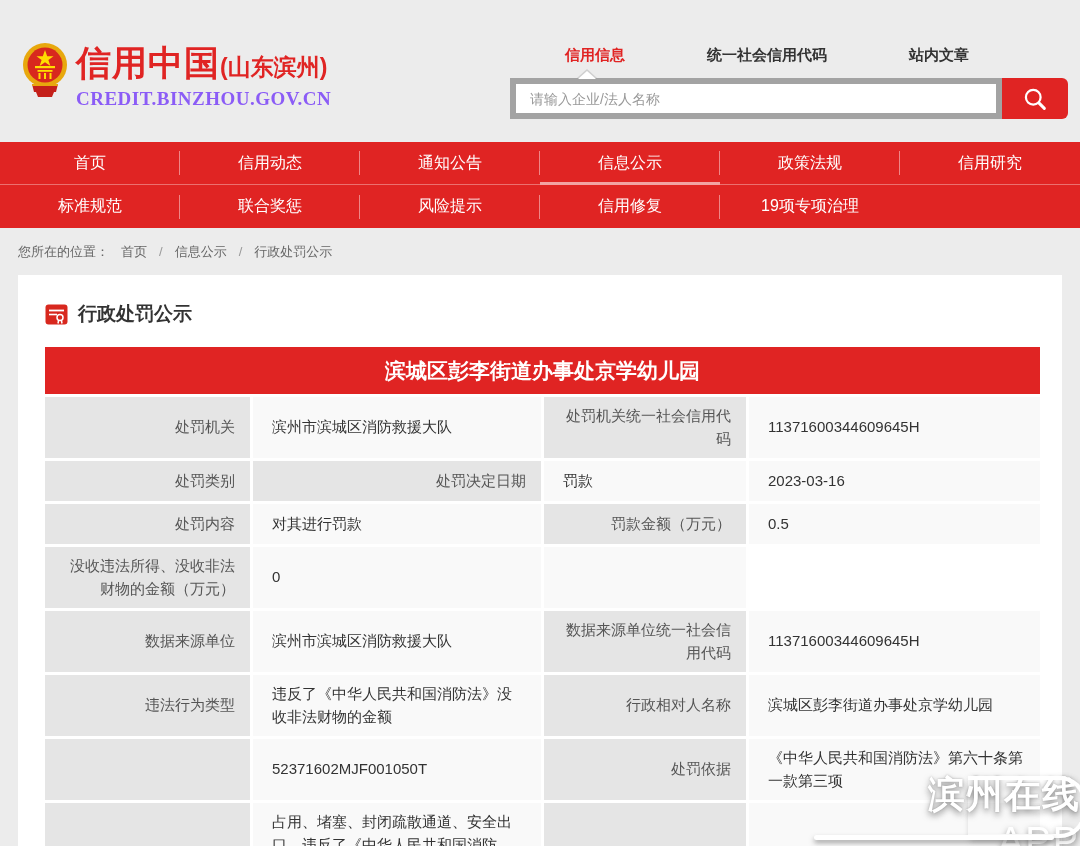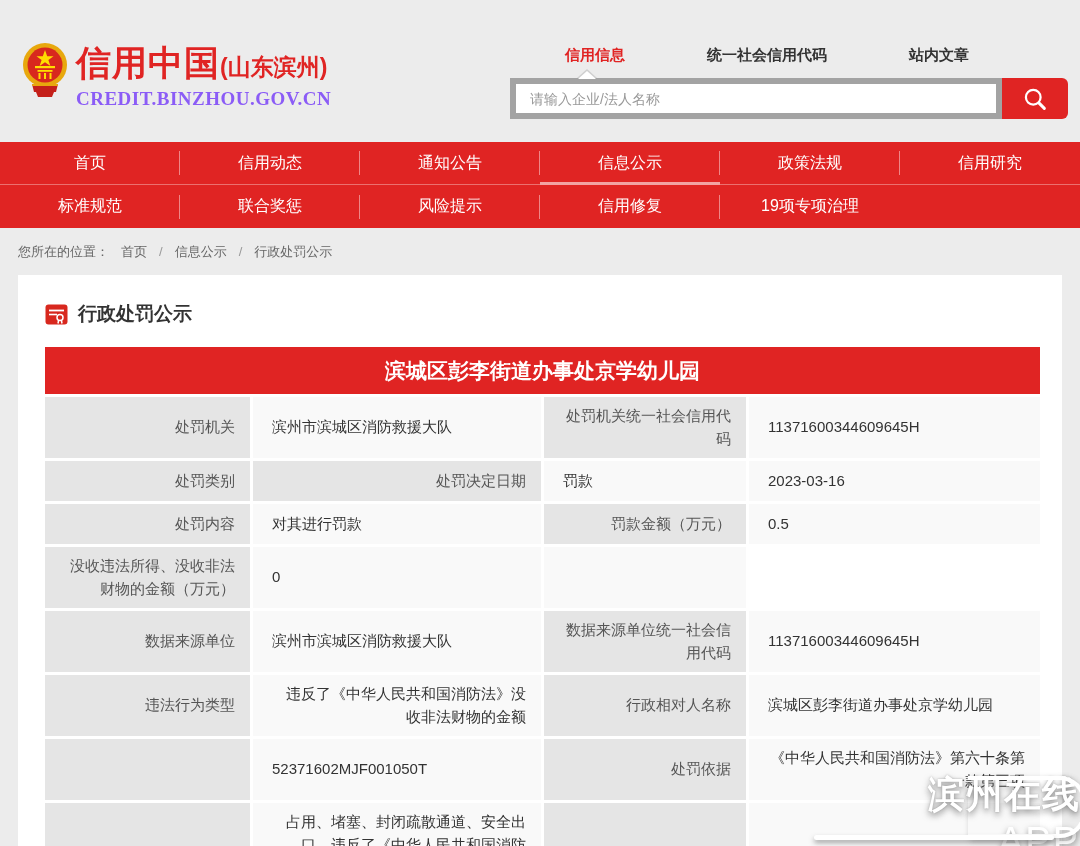--- a/index.html
+++ b/index.html
@@ -45,21 +45,21 @@
   .card { position:absolute; left:18px; top:275px; width:1044px; height:571px; background:#fff; }
   .section-head { position:absolute; left:27px; top:26px; display:flex; align-items:center; gap:10px; }
   .section-title { font-size:19px; color:#333; font-weight:600; }
 
   .banner { position:absolute; left:27px; top:72px; width:995px; height:47px; background:#e02423; color:#fff; font-size:21px; font-weight:bold; text-align:center; line-height:47px; }
 
   .ptable { position:absolute; left:27px; top:122px; width:995px; }
   .prow { display:grid; grid-template-columns:205px 288px 202px 1fr; column-gap:3px; margin-bottom:3px; }
   .cell { min-height:40px; font-size:15px; line-height:1.5; display:flex; align-items:center; padding:8px 15px; }
   .cell.lbl { background:#e5e5e5; color:#555; justify-content:flex-end; text-align:right; }
-  .cell.val { background:#f9f9f9; color:#333; justify-content:flex-start; text-align:right; padding-left:19px; }
+  .cell.val { background:#f9f9f9; color:#333; justify-content:flex-start; text-align:left; padding-left:19px; }
 
   
   .watermark { position:absolute; left:812px; top:770px; width:268px; height:72px; display:flex; align-items:flex-end; z-index:9;flex-direction:column; }
   .wm-cn { color:#fff; font-size:37px; font-weight:bold; letter-spacing:1px; text-shadow:0 3px 6px rgba(80,80,80,.65), 0 0 2px rgba(130,130,130,.5); white-space:nowrap; }
   .wm-slash { width:4px; height:48px; background:#fff; transform:rotate(20deg); margin:0 9px 0 7px; border-radius:2px; box-shadow:0 3px 5px rgba(80,80,80,.5); }
   .wm-app { color:#fff; font-size:38px; letter-spacing:2px; text-shadow:0 3px 6px rgba(80,80,80,.65);text-decoration:underline; }
   .wm-bar { position:absolute; left:2px; bottom:2px; width:240px; height:5px; background:#fff; border-radius:3px; box-shadow:0 3px 5px rgba(80,80,80,.5); }
   .wm-bubble { position:absolute; right:-6px; top:6px; width:118px; height:62px; border:4px solid #fff; border-left:none; border-radius:0 26px 26px 0; box-shadow:2px 3px 6px rgba(80,80,80,.35); }
 </style>
 </head>

